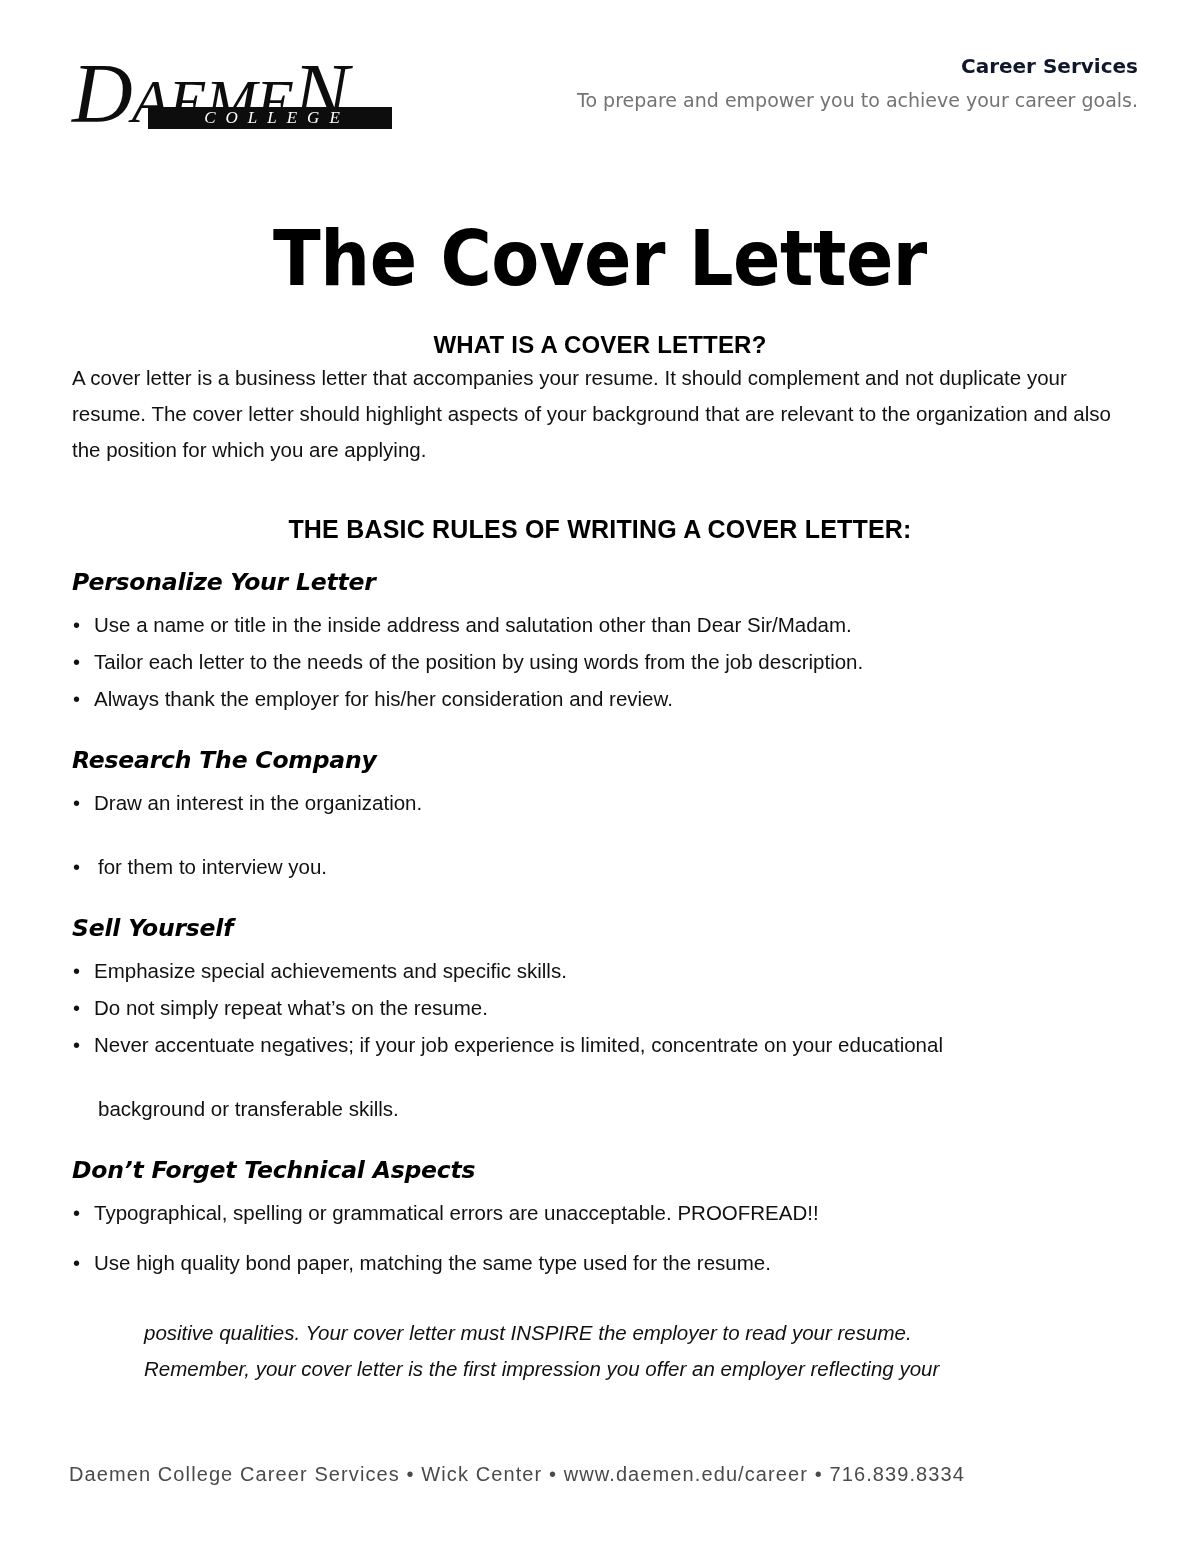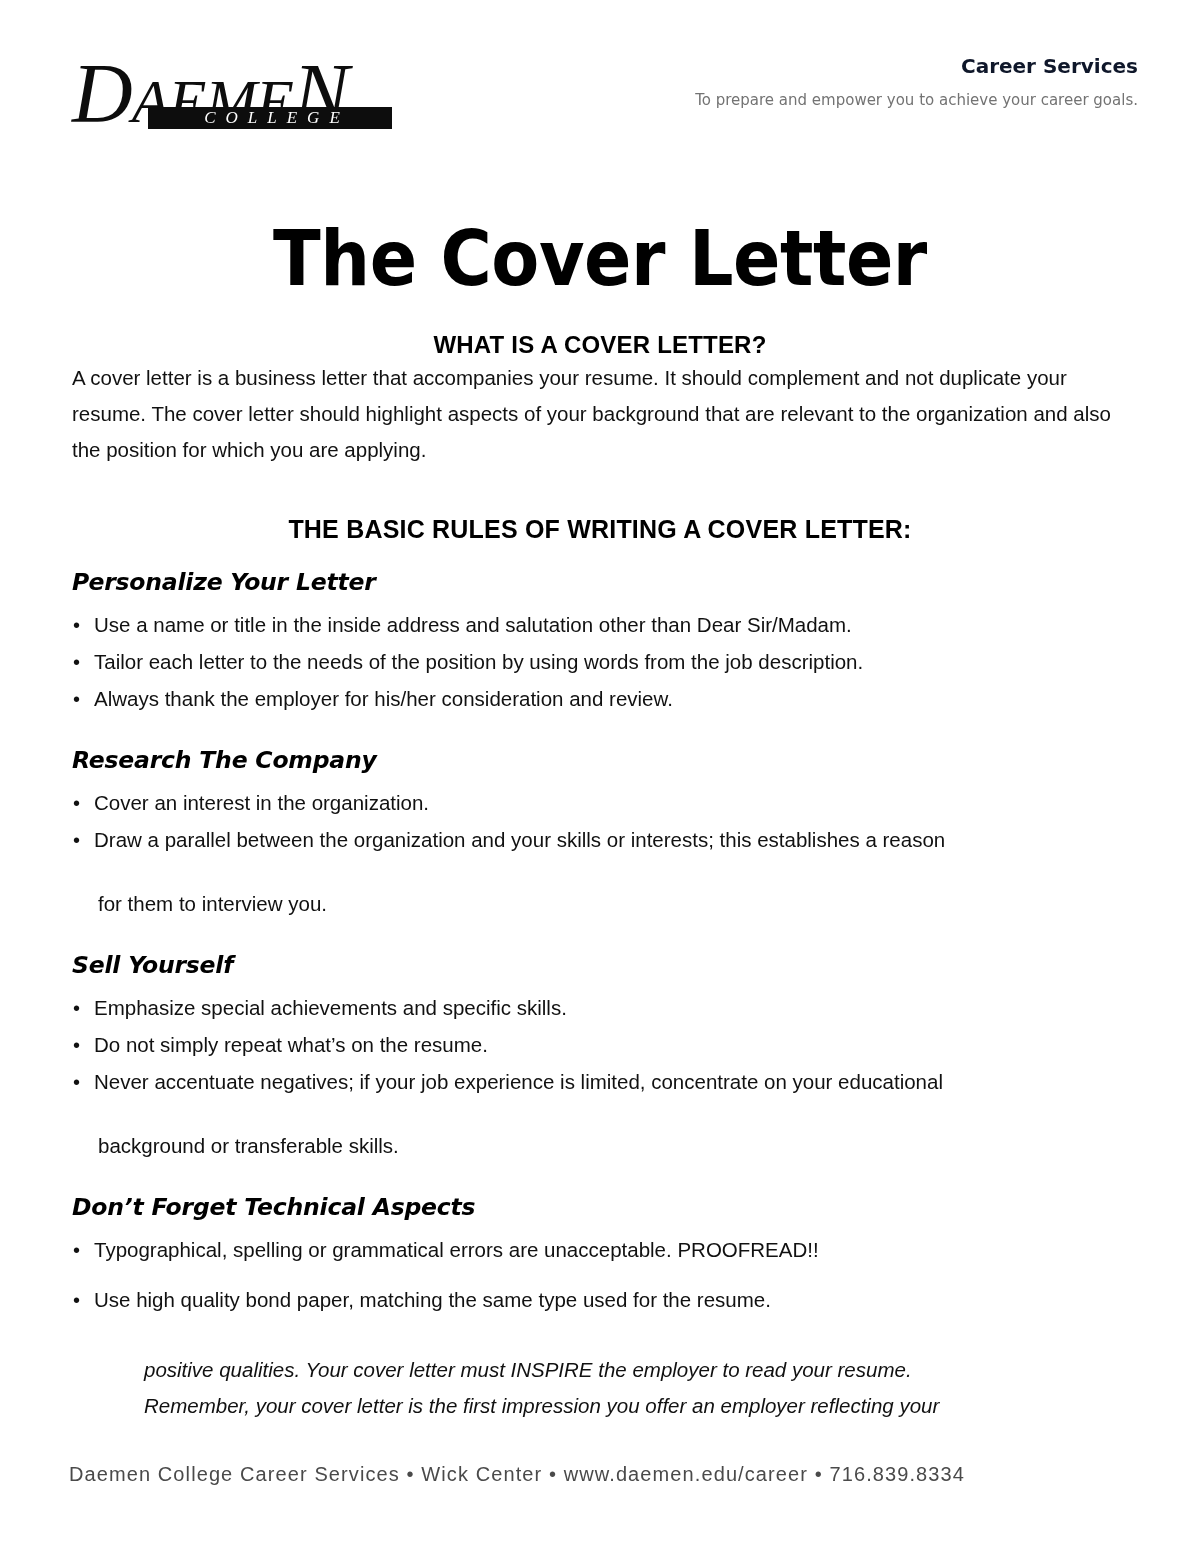--- a/index.html
+++ b/index.html
@@ -87,21 +87,21 @@
   .career-title {
     font-family: "DejaVu Sans", sans-serif;
     font-size: 20px;
     line-height: 36px;
     font-weight: bold;
     color: #0f172a;
     letter-spacing: 0px;
   }
   .career-tagline {
     font-family: "DejaVu Sans", sans-serif;
-    font-size: 15px;
+    font-size: 19px;
     line-height: 28px;
     color: #737373;
     font-weight: 400;
     margin-top: 2px;
   }
 
   
   .doc-title {
     position: absolute;
     top: 216px;
@@ -283,25 +283,24 @@
           <span class="li-text">Always thank the employer for his/her consideration and review.</span>
         </li>
       </ul>
     </div>
 
     <div class="section tight">
       <div class="section-heading">Research The Company</div>
       <ul class="bullets">
         <li>
           <span class="bullet-dot">•</span>
-          <span class="li-text">Cover an interest in the organization.</span>
-        </li>
-        <li>
-          <span class="bullet-dot">•</span>
-          <span class="li-text">Draw a parallel between the organization and your skills or interests; this  establishes a reason</span>
+          <span class="li-text">Draw an interest in the organization.</span>
+        </li>
+        <li>
+          <span class="bullet-dot">•</span>
           <span class="li-cont">for them to interview you.</span>
         </li>
       </ul>
     </div>
 
     <div class="section tight">
       <div class="section-heading">Sell Yourself</div>
       <ul class="bullets">
         <li>
           <span class="bullet-dot">•</span>

